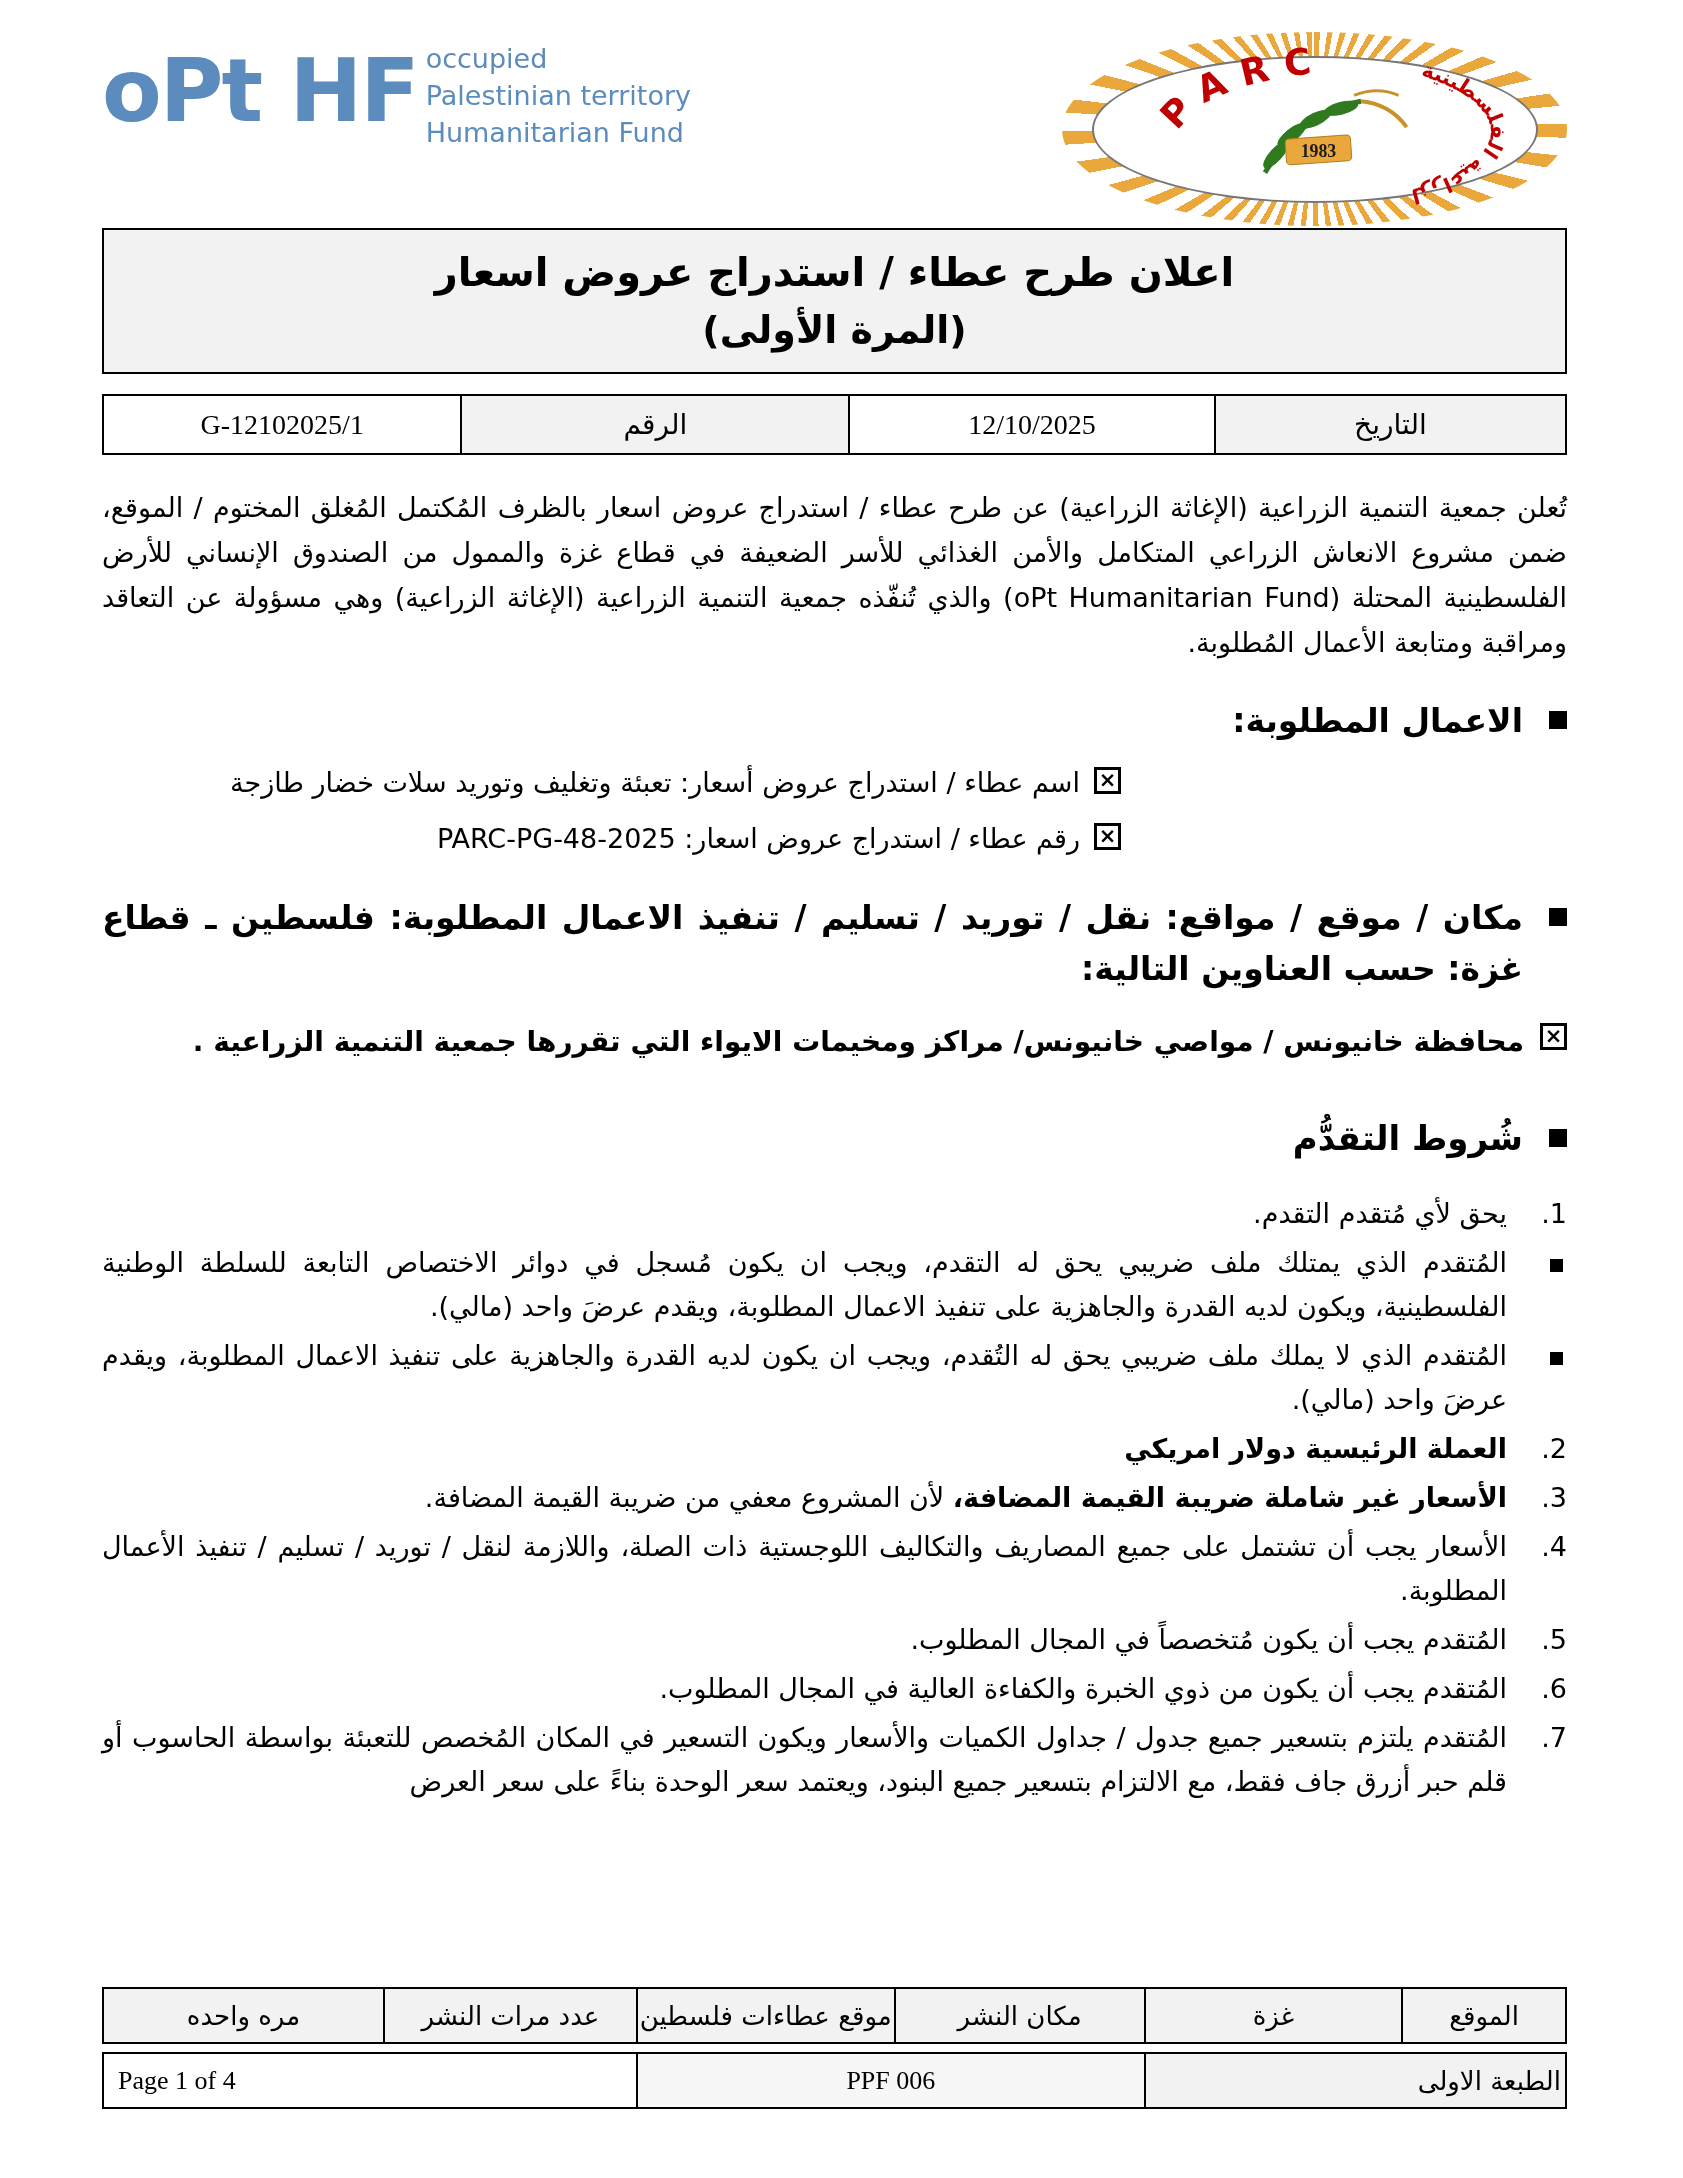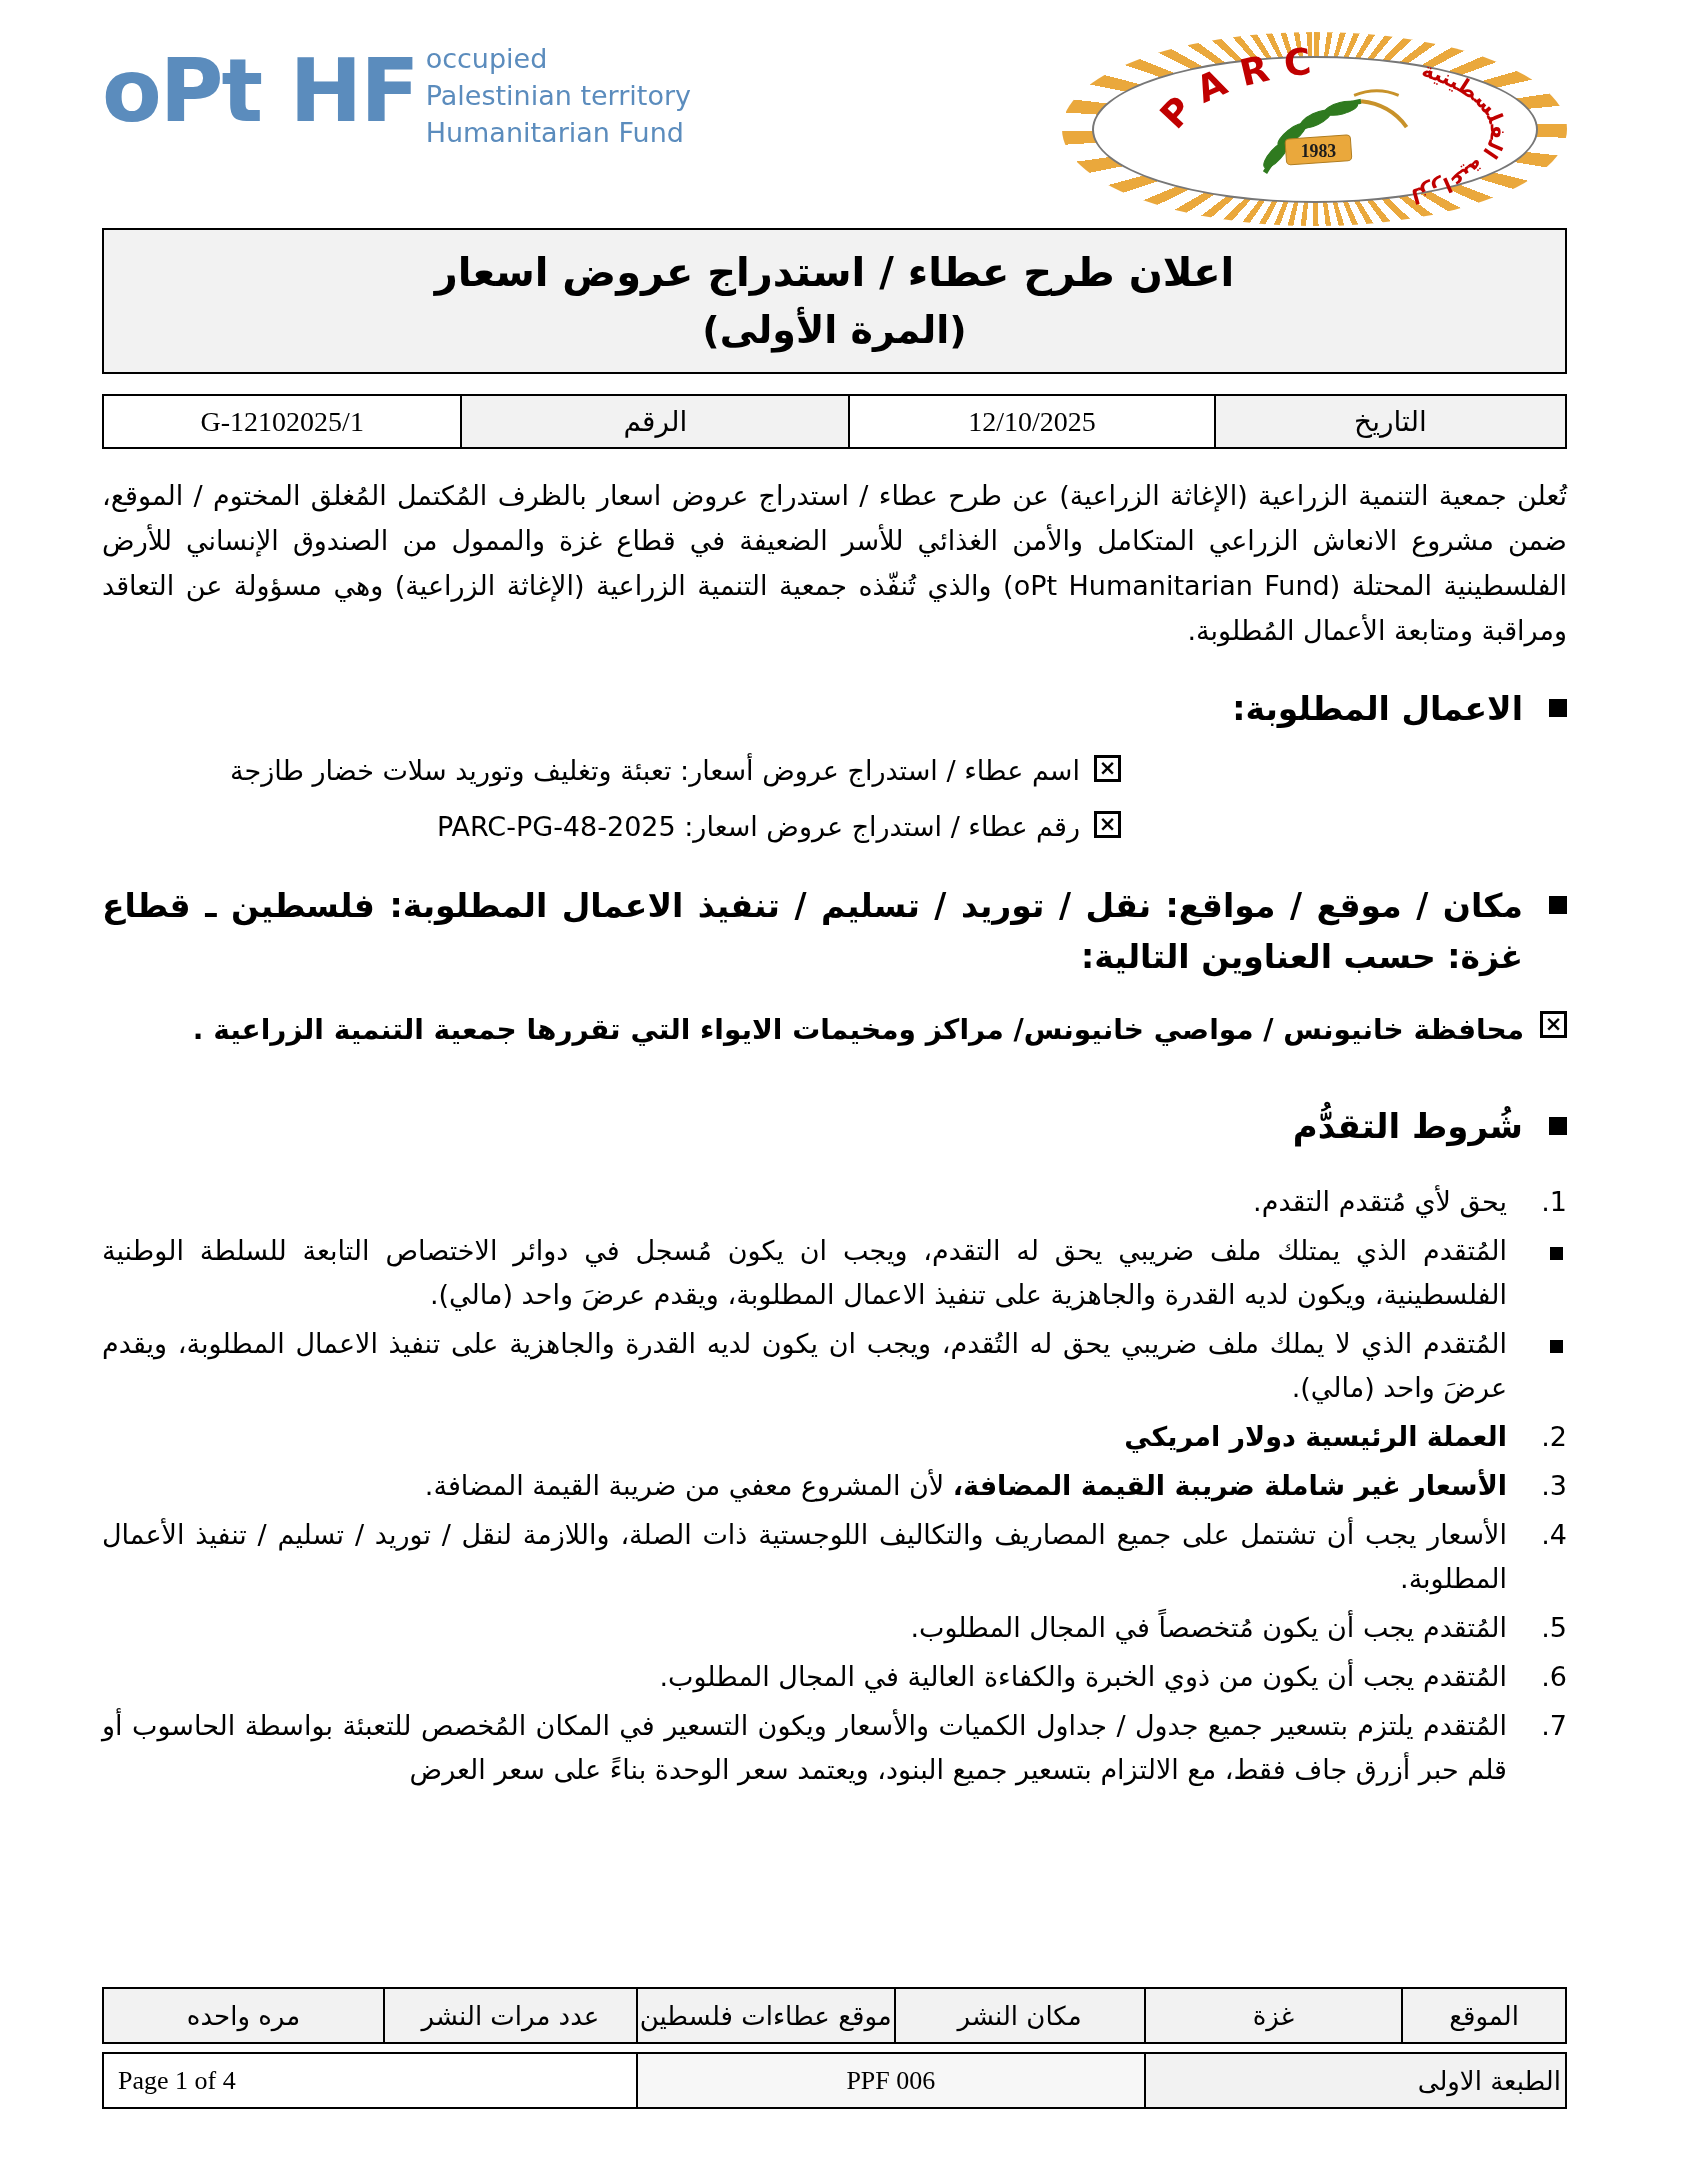--- a/index.html
+++ b/index.html
@@ -38,27 +38,27 @@
 
   
   .title-box{margin-top:2px;border:2px solid #000;background:var(--shade_gray);
     text-align:center;padding:12px 10px 14px;}
   .title-box .l1{font-size:40px;font-weight:bold;line-height:61px;}
   .title-box .l2{font-size:38px;font-weight:bold;line-height:55px;}
 
   
   table{border-collapse:collapse;}
   .info-table{width:100%;margin-top:20px;}
-  .info-table td{border:2px solid #000;height:53px;text-align:center;vertical-align:middle;
+  .info-table td{border:2px solid #000;height:59px;text-align:center;vertical-align:middle;
     font-size:28px;}
   .info-table td.shaded{background:var(--shade_gray);}
   .latin{font-family:"Liberation Serif",serif;direction:ltr;font-size:30px;}
 
   
-  .intro{margin-top:24px;font-size:27px;line-height:45px;text-align:justify;
+  .intro{margin-top:30px;font-size:27px;line-height:45px;text-align:justify;
     text-justify:inter-word;}
 
   
   .sec-head{display:flex;gap:26px;font-weight:bold;margin-top:30px;}
   .sec-head .headtext{font-size:33px;line-height:51px;text-align:justify;flex:1;}
   .sq{display:inline-block;width:18px;height:18px;background:#000;flex:0 0 auto;}
   .sec-head .sq{margin-top:16px;}
   .sq.small{width:13px;height:13px;}
 
   

